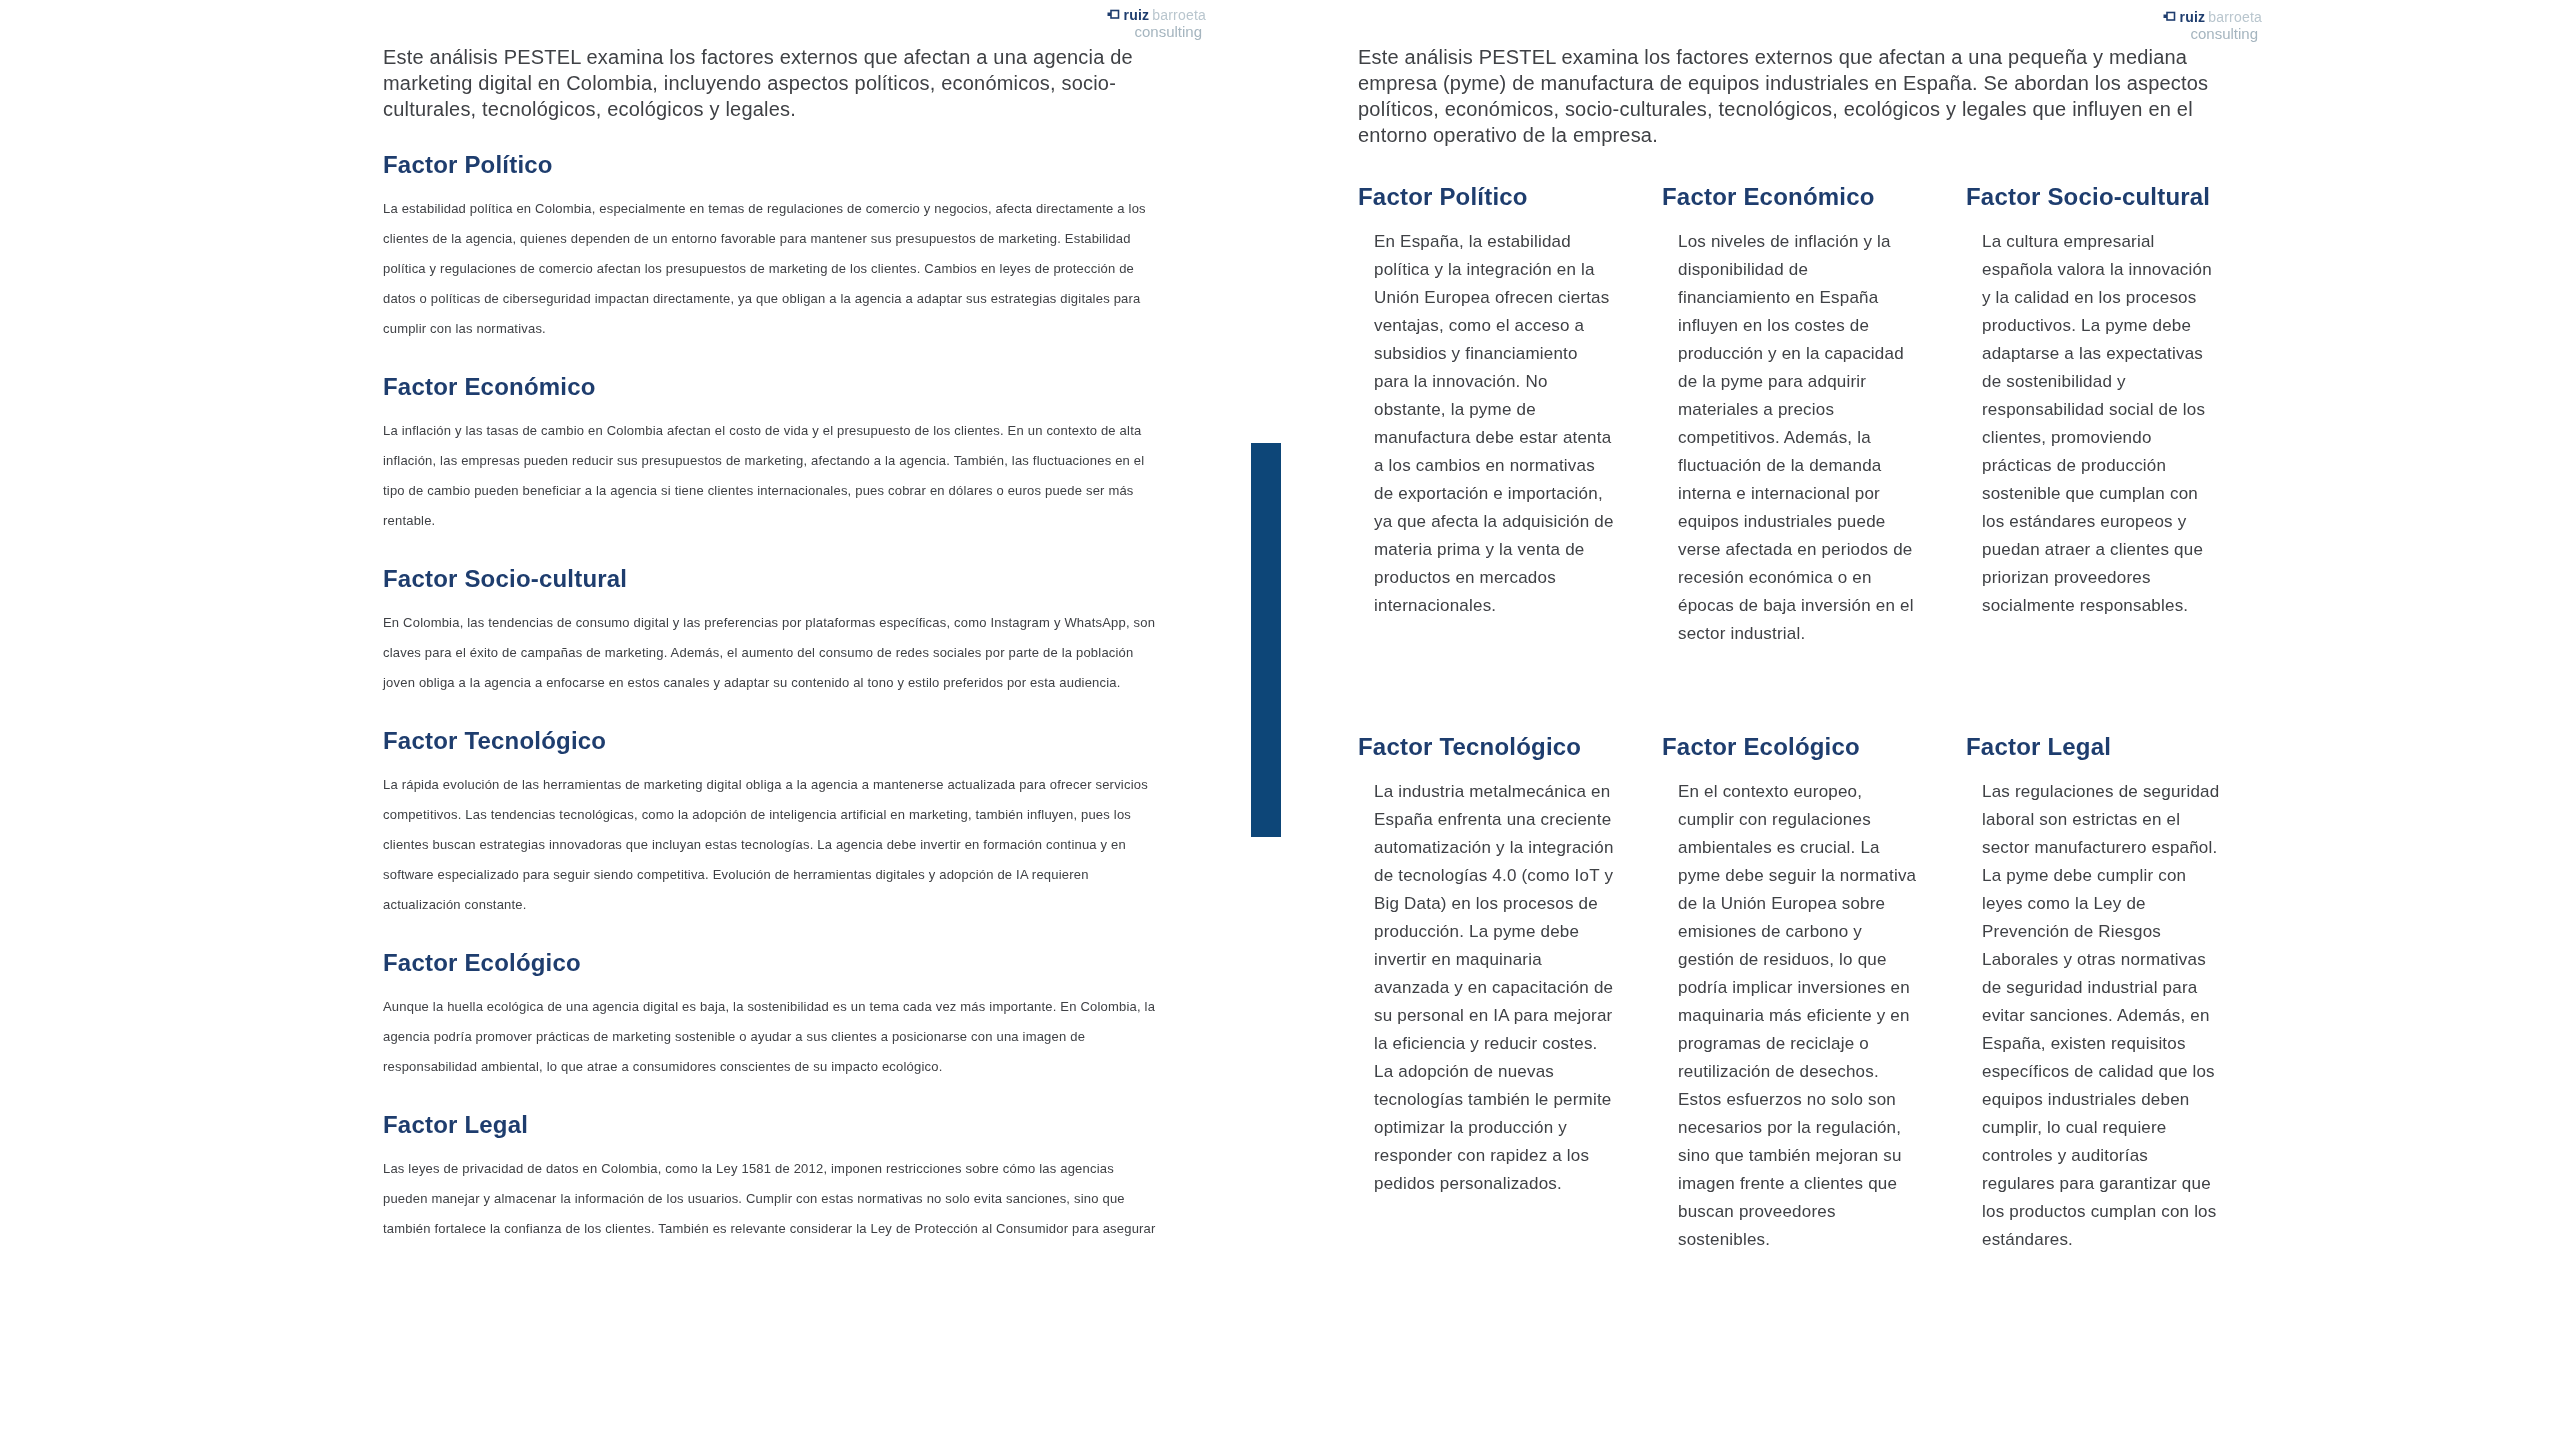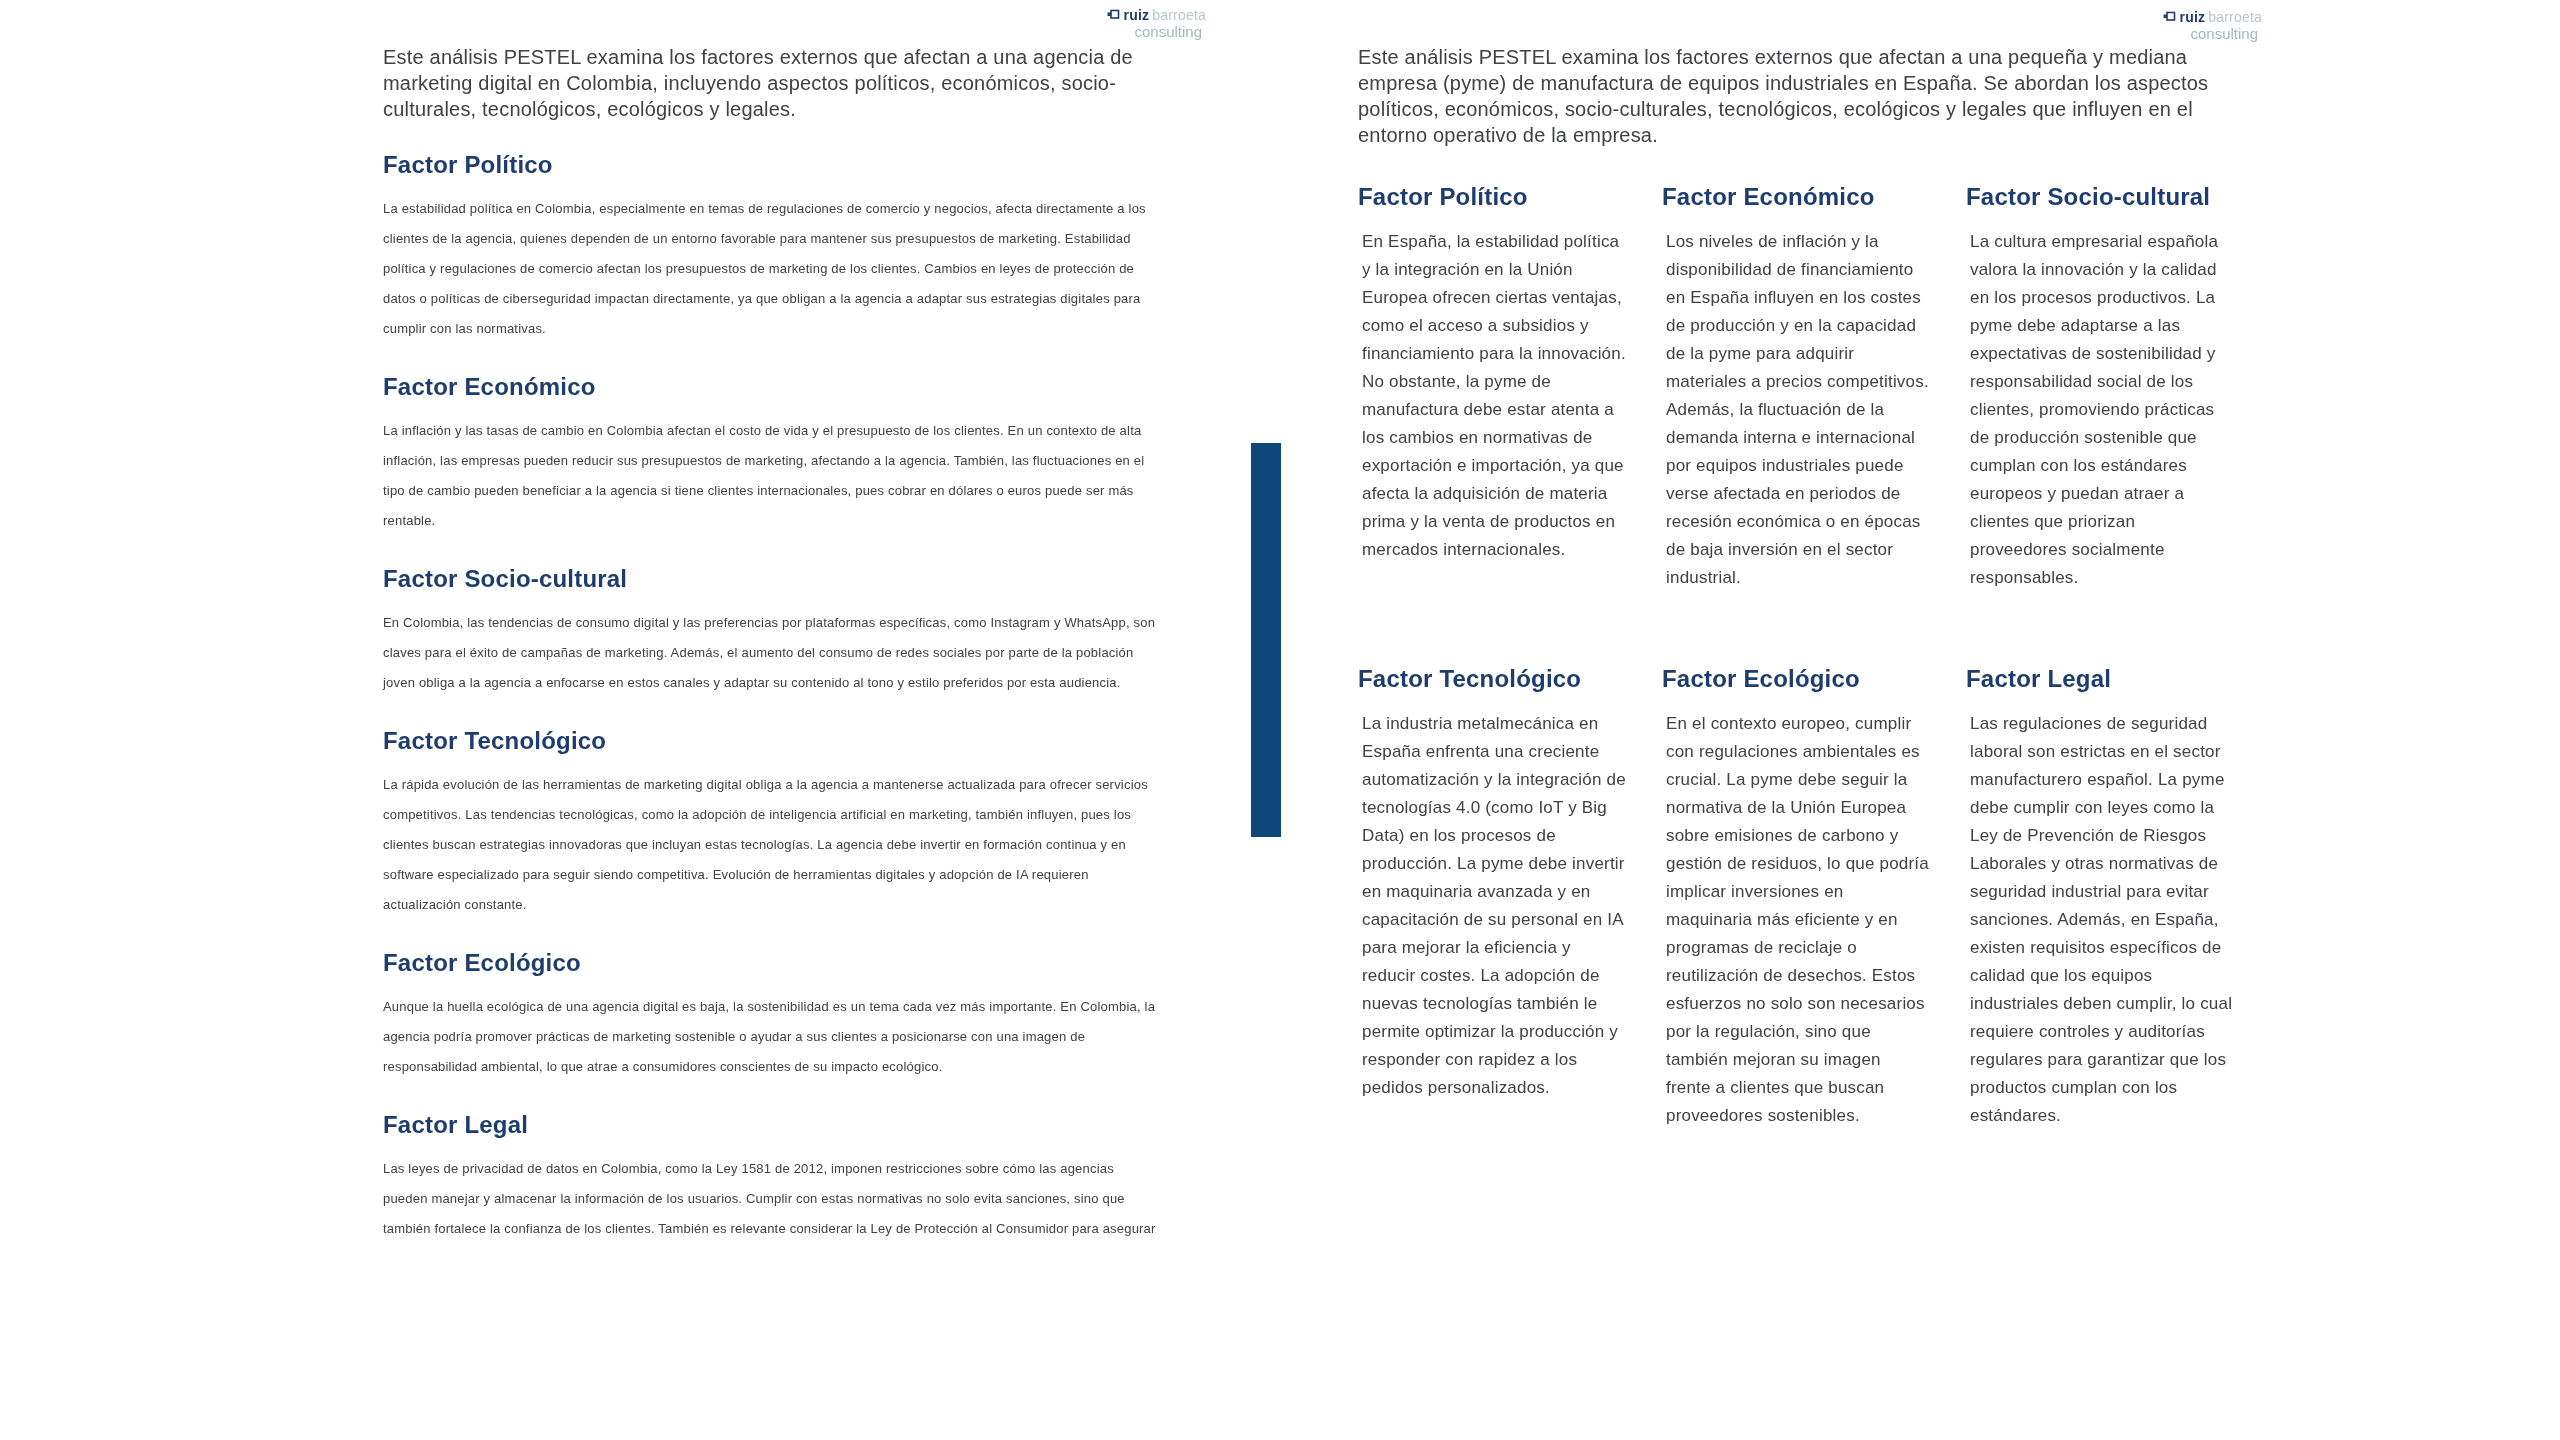--- a/index.html
+++ b/index.html
@@ -34,21 +34,21 @@
   .doc-intro{color:var(--body);font-size:20px;line-height:26px;letter-spacing:.2px;margin:0;}
   .page-right .doc-intro{max-width:856px;}
 
   
   .section h2{color:var(--navy);font-size:24px;line-height:26px;font-weight:bold;letter-spacing:.2px;margin:30px 0 16px 0;}
   .section p{color:var(--body);font-size:13px;line-height:30px;letter-spacing:.2px;margin:0;}
 
   
   .factor-grid{display:grid;grid-template-columns:repeat(3,1fr);column-gap:32px;row-gap:70px;margin-top:36px;}
   .factor h3{color:var(--navy);font-size:24px;line-height:26px;font-weight:bold;letter-spacing:.2px;margin:0 0 18px 0;}
-  .factor p{color:var(--body);font-size:17px;line-height:28px;letter-spacing:.2px;margin:4px;}
+  .factor p{color:var(--body);font-size:17px;line-height:28px;letter-spacing:.2px;margin:16px;}
 
   
   .scroll-thumb{position:absolute;left:1251px;top:443px;width:30px;height:394px;background:var(--divider);}
 </style>
 </head>
 <body>
 
 <div class="canvas">
 
   <div class="brand brand-left">

